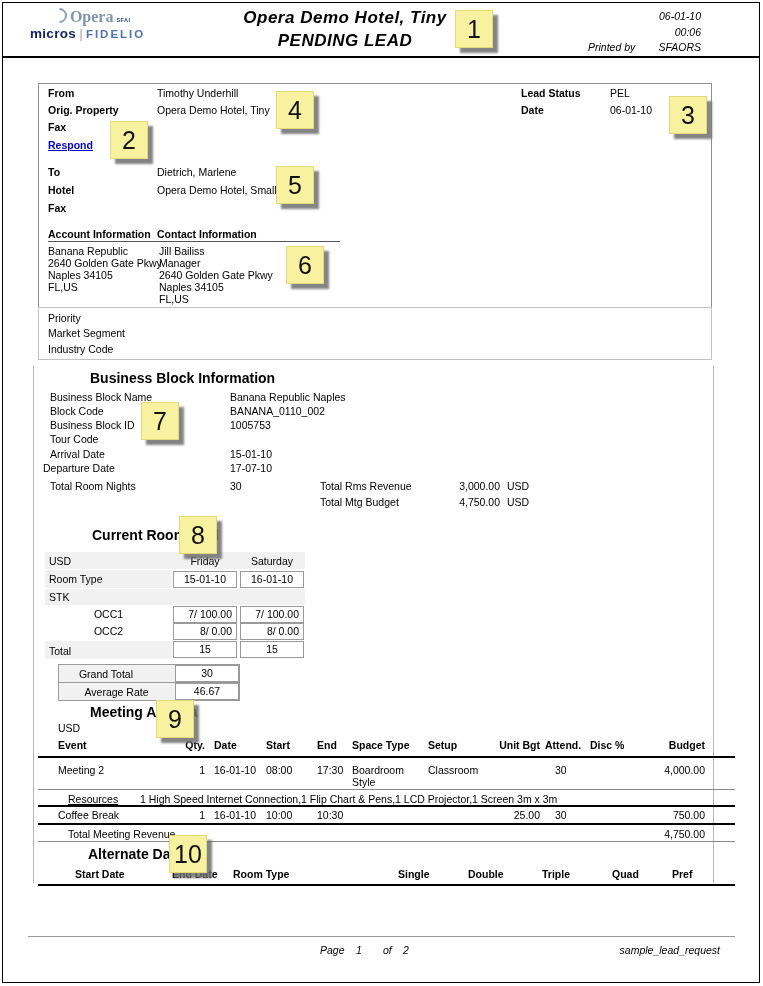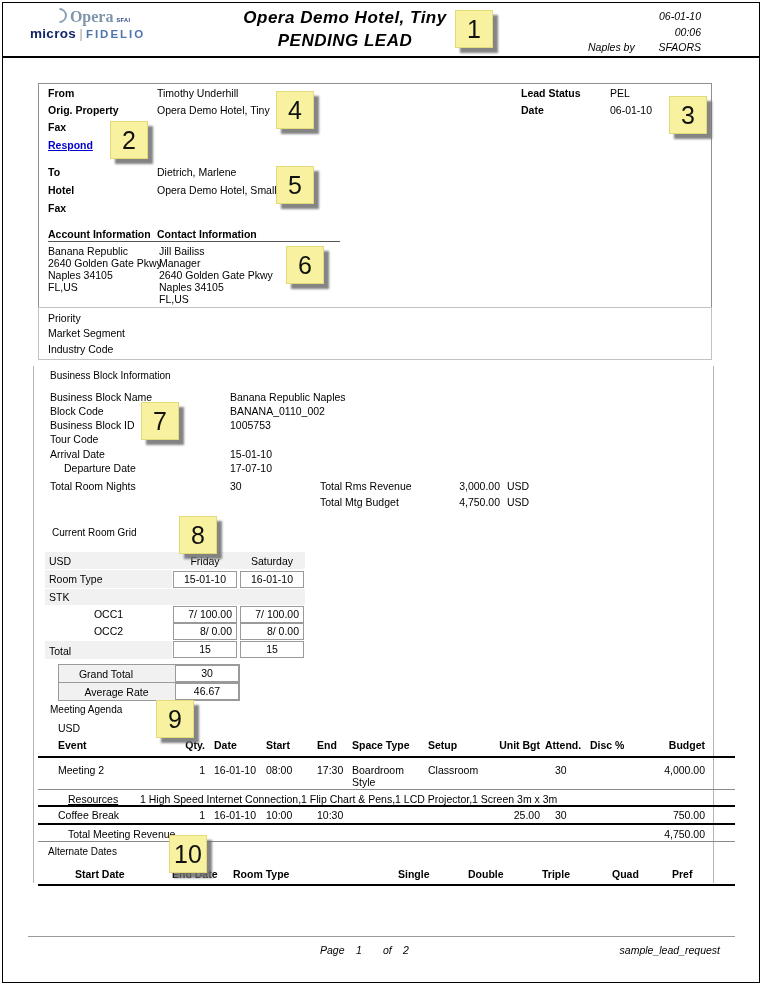--- a/index.html
+++ b/index.html
@@ -13,21 +13,21 @@
   .page-border{position:absolute;left:2px;top:2px;right:3px;bottom:3px;border:1px solid #000;}
   .hdr-rule{position:absolute;left:3px;right:4px;top:56px;height:2px;background:#000;}
   .title{font-size:17px;font-weight:bold;font-style:italic;letter-spacing:.5px;}
   .callout{position:absolute;width:36px;height:36px;background:#f8f2a0;border:1px solid #e3da7a;
            box-shadow:5px 5px 2px rgba(110,110,110,.85);display:flex;align-items:center;justify-content:center;
            font-size:25px;color:#111;z-index:5;}
   .box1{position:absolute;left:38px;top:83px;width:672px;height:223px;border:1px solid #8f8f8f;}
   .box2{position:absolute;left:38px;top:307px;width:672px;height:51px;border:1px solid #c2c2c2;}
   .frame{position:absolute;left:33px;top:366px;width:679px;height:517px;
          border-left:1px solid #b5b5b5;border-right:1px solid #b5b5b5;}
-  .sect{font-size:10px;font-weight:normal;}
+  .sect{font-size:14px;font-weight:bold;margin-left:40px;}
   .link{color:#0000cc;font-weight:bold;text-decoration:underline;cursor:pointer;}
   .grayrow{background:#f1f1f1;}
   .cell{position:absolute;border:1px solid #9a9a9a;background:#fff;font-size:10.5px;line-height:15px;}
   .thick{position:absolute;height:2px;background:#000;}
   .thin{position:absolute;height:1px;background:#8a8a8a;}
   .uline{text-decoration:underline;}
   .logo-micros{font-weight:bold;color:#132569;font-size:13.5px;letter-spacing:.3px;}
   .logo-fidelio{color:#4f74ad;font-size:11.5px;letter-spacing:2px;font-weight:bold;}
   .logo-opera{color:#8095ab;font-size:16px;font-weight:bold;font-family:"Liberation Serif",serif;}
   .logo-sfai{color:#27407c;font-size:5.5px;font-weight:bold;letter-spacing:.5px;}
@@ -52,21 +52,21 @@
     </div>
   </div>
 
   <div class="abs c" style="left:200px;top:8px;width:290px;">
     <div class="title">Opera Demo Hotel, Tiny</div>
     <div class="title" style="margin-top:3px;">PENDING LEAD</div>
   </div>
 
   <div class="abs r i" style="right:62px;top:10px;width:90px;">06-01-10</div>
   <div class="abs r i" style="right:62px;top:26px;width:90px;">00:06</div>
-  <div class="abs i" style="left:588px;top:41px;">Naples by</div>
+  <div class="abs i" style="left:588px;top:41px;">Printed by</div>
   <div class="abs r i" style="right:62px;top:41px;width:70px;">SFAORS</div>
 
   <div class="callout" style="left:455px;top:10px;">1</div>
   <div class="callout" style="left:110px;top:121px;">2</div>
   <div class="callout" style="left:669px;top:96px;">3</div>
   <div class="callout" style="left:276px;top:91px;">4</div>
   <div class="callout" style="left:276px;top:166px;">5</div>
   <div class="callout" style="left:286px;top:246px;">6</div>
   <div class="callout" style="left:141px;top:402px;">7</div>
   <div class="callout" style="left:179px;top:516px;">8</div>
@@ -118,21 +118,21 @@
   <div class="abs" style="left:50px;top:391px;">Business Block Name</div>
   <div class="abs" style="left:230px;top:391px;">Banana Republic Naples</div>
   <div class="abs" style="left:50px;top:405px;">Block Code</div>
   <div class="abs" style="left:230px;top:405px;">BANANA_0110_002</div>
   <div class="abs" style="left:50px;top:419px;">Business Block ID</div>
   <div class="abs" style="left:230px;top:419px;">1005753</div>
   <div class="abs" style="left:50px;top:433px;">Tour Code</div>
   <div class="abs" style="left:230px;top:433px;"></div>
   <div class="abs" style="left:50px;top:448px;">Arrival Date</div>
   <div class="abs" style="left:230px;top:448px;">15-01-10</div>
-  <div class="abs" style="left:64px;top:462px;">Departure Date</div>
+  <div class="abs" style="left:43px;top:462px;">Departure Date</div>
   <div class="abs" style="left:230px;top:462px;">17-07-10</div>
   <div class="abs" style="left:50px;top:480px;">Total Room Nights</div>
   <div class="abs" style="left:230px;top:480px;">30</div>
   <div class="abs" style="left:320px;top:480px;">Total Rms Revenue</div>
   <div class="abs r" style="left:420px;top:480px;width:80px;">3,000.00</div>
   <div class="abs" style="left:507px;top:480px;">USD</div>
   <div class="abs" style="left:320px;top:496px;">Total Mtg Budget</div>
   <div class="abs r" style="left:420px;top:496px;width:80px;">4,750.00</div>
   <div class="abs" style="left:507px;top:496px;">USD</div>
 

